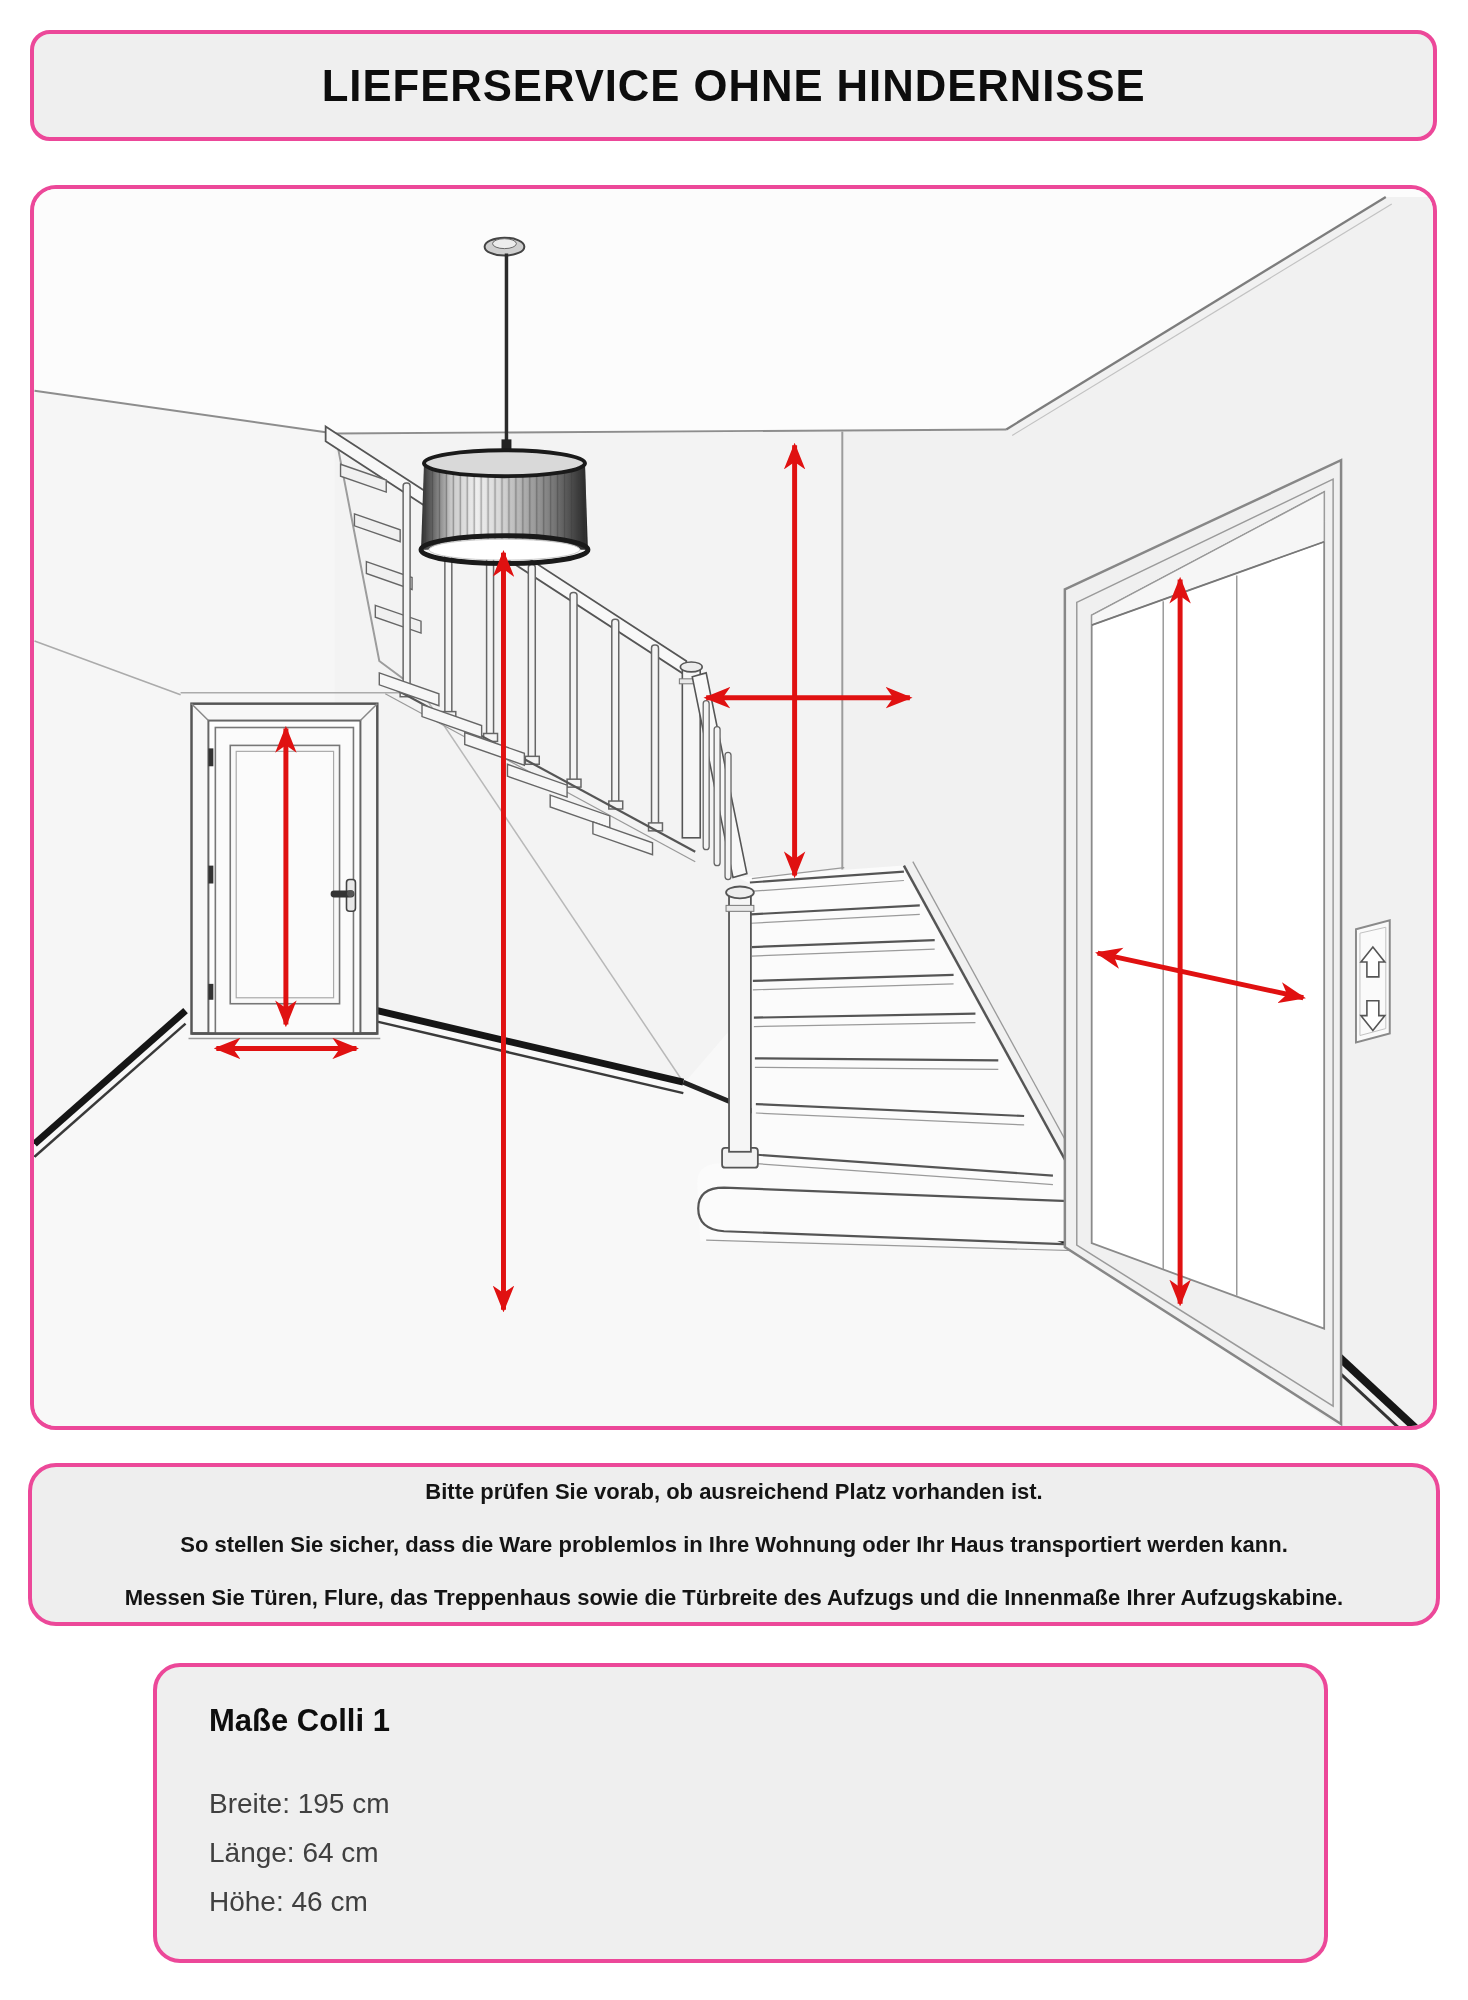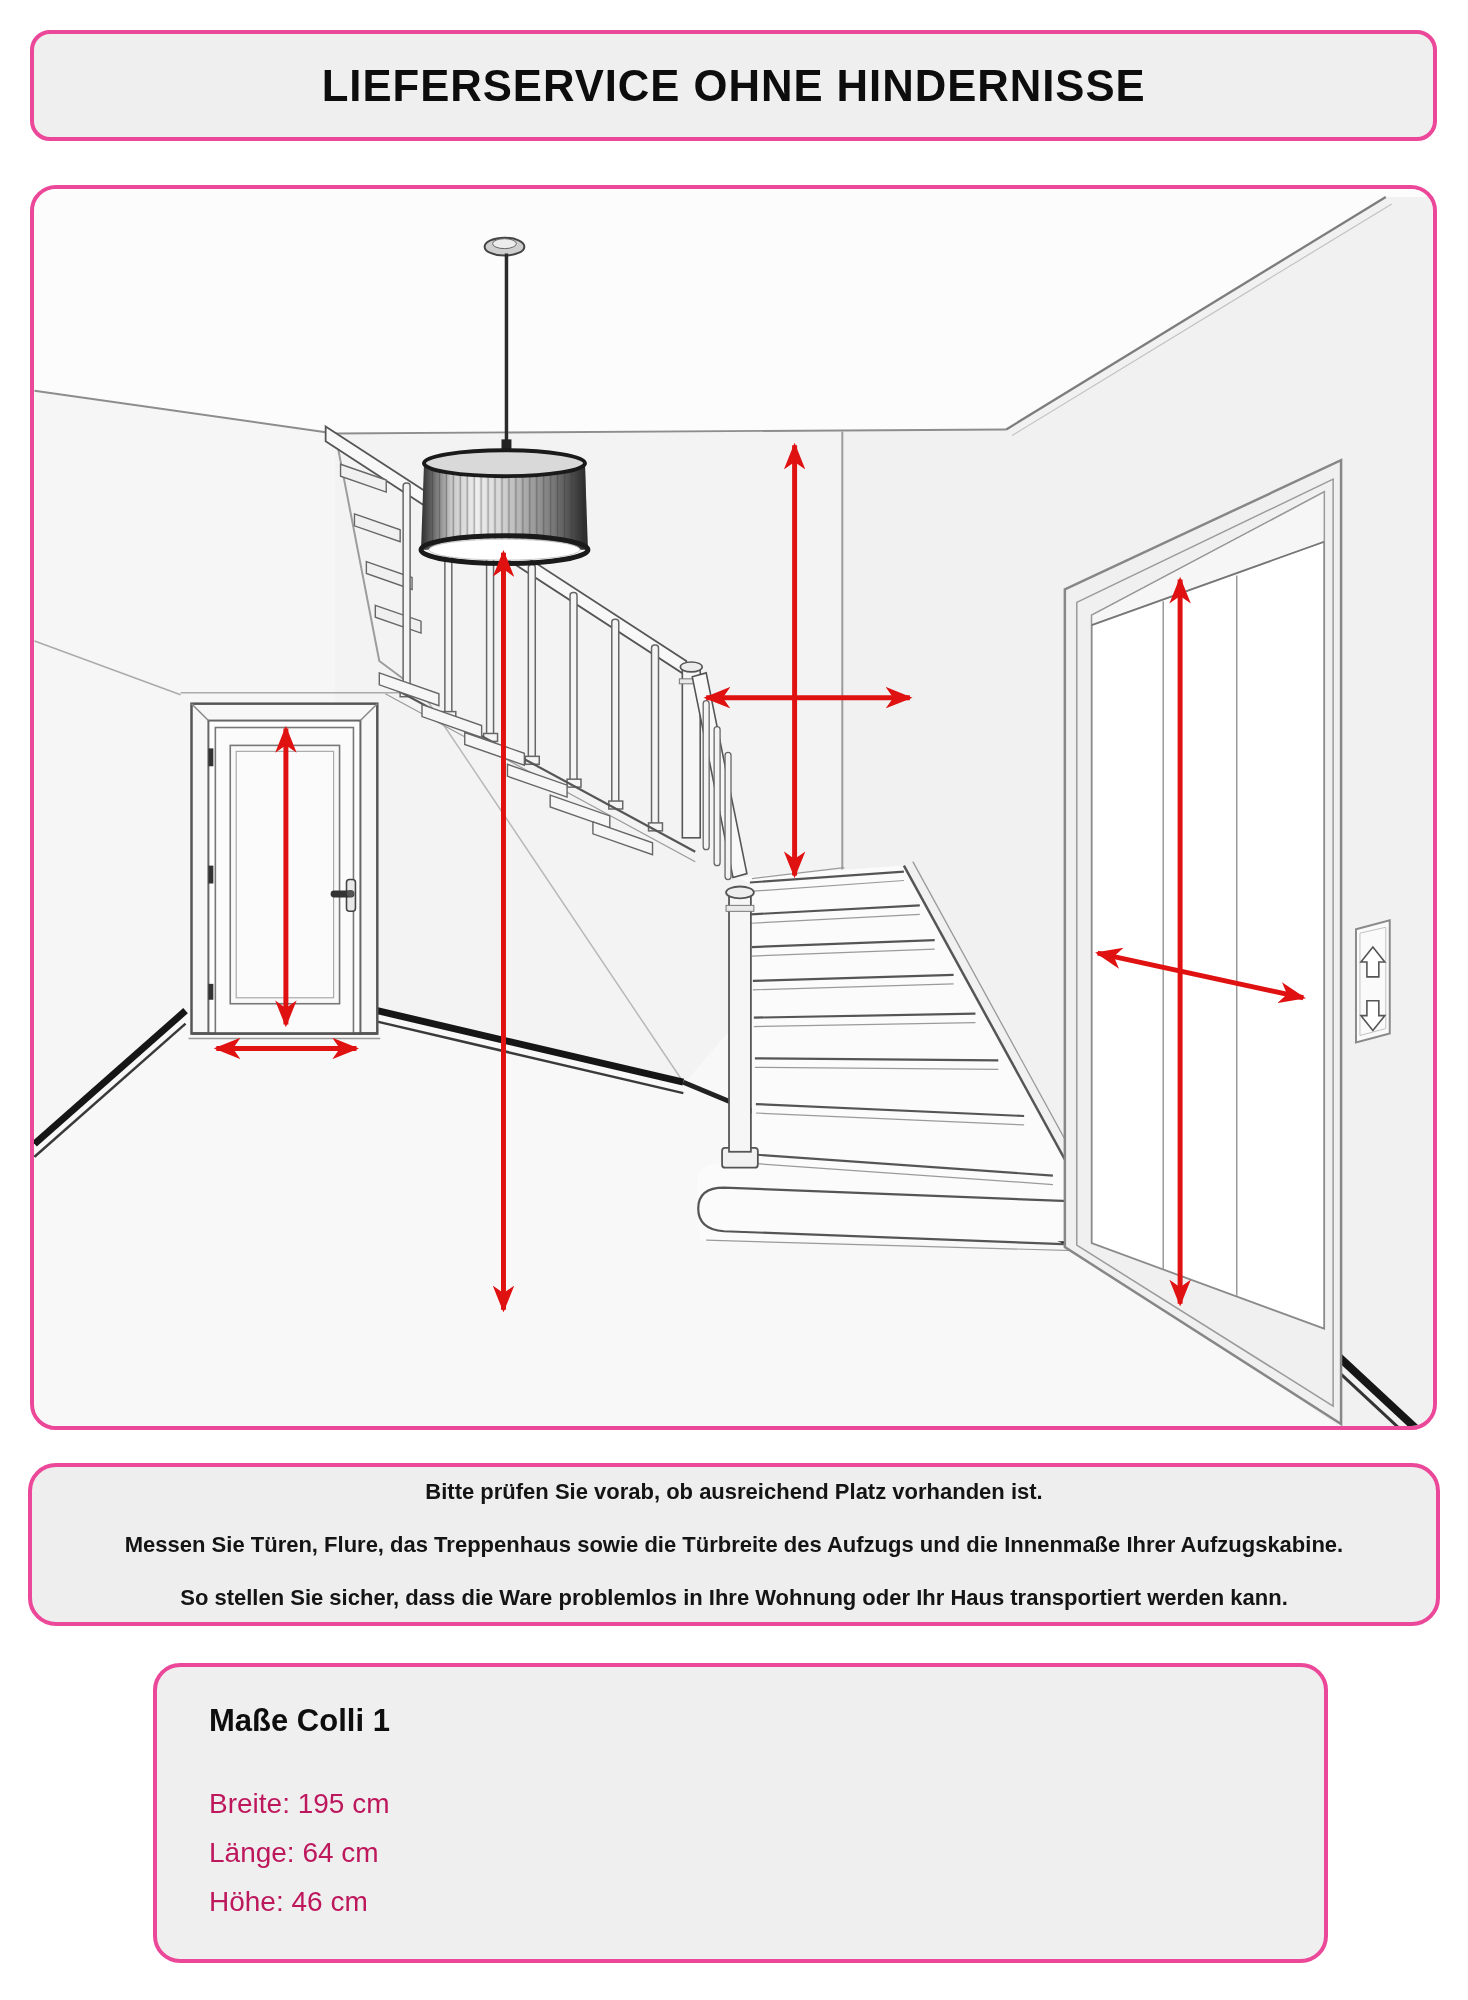--- a/index.html
+++ b/index.html
@@ -28,21 +28,21 @@
     left:28px;top:1463px;width:1412px;height:163px;border-radius:28px;
     display:flex;flex-direction:column;align-items:center;justify-content:center;
     background:#eeeeee;
   }
   #notice-box p{margin:12px;font-size:22px;font-weight:700;line-height:29px;text-align:center;color:#141414;}
   #colli-box{
     left:153px;top:1663px;width:1175px;height:300px;border-radius:27px;
     padding:36px 40px 0 52px;background:#efefef;
   }
   #colli-box h2{margin:0 0 40px 0;font-size:31px;font-weight:700;color:#0e0e0e;}
-  #colli-box .dim{font-size:28px;font-weight:400;line-height:49px;color:#be185d;}
+  #colli-box .dim{font-size:28px;font-weight:400;line-height:49px;color:#404040;}
 </style>
 </head>
 <body>
 
 <section id="title-box" class="rbox">
   <h1>LIEFERSERVICE OHNE HINDERNISSE</h1>
 </section>
 
 <section id="scene-box" class="rbox">
   <svg viewBox="30 185 1407 1245">
@@ -236,22 +236,22 @@
       <line x1="795" y1="443" x2="795" y2="876" marker-start="url(#ah)" marker-end="url(#ah)"></line>
       <line x1="706" y1="697" x2="911" y2="697" marker-start="url(#ah)" marker-end="url(#ah)"></line>
       <line x1="1183" y1="578" x2="1183" y2="1307" marker-start="url(#ah)" marker-end="url(#ah)"></line>
       <line x1="1100" y1="954" x2="1307" y2="999" marker-start="url(#ah)" marker-end="url(#ah)"></line>
     </g>
   </svg>
 </section>
 
 <section id="notice-box" class="rbox">
   <p>Bitte prüfen Sie vorab, ob ausreichend Platz vorhanden ist.</p>
+  <p>So stellen Sie sicher, dass die Ware problemlos in Ihre Wohnung oder Ihr Haus transportiert werden kann.</p>
   <p>Messen Sie Türen, Flure, das Treppenhaus sowie die Türbreite des Aufzugs und die Innenmaße Ihrer Aufzugskabine.</p>
-  <p>So stellen Sie sicher, dass die Ware problemlos in Ihre Wohnung oder Ihr Haus transportiert werden kann.</p>
 </section>
 
 <section id="colli-box" class="rbox">
   <h2>Maße Colli 1</h2>
   <div class="dim">Breite: 195 cm</div>
   <div class="dim">Länge: 64 cm</div>
   <div class="dim">Höhe: 46 cm</div>
 </section>
 
 </body></html>

